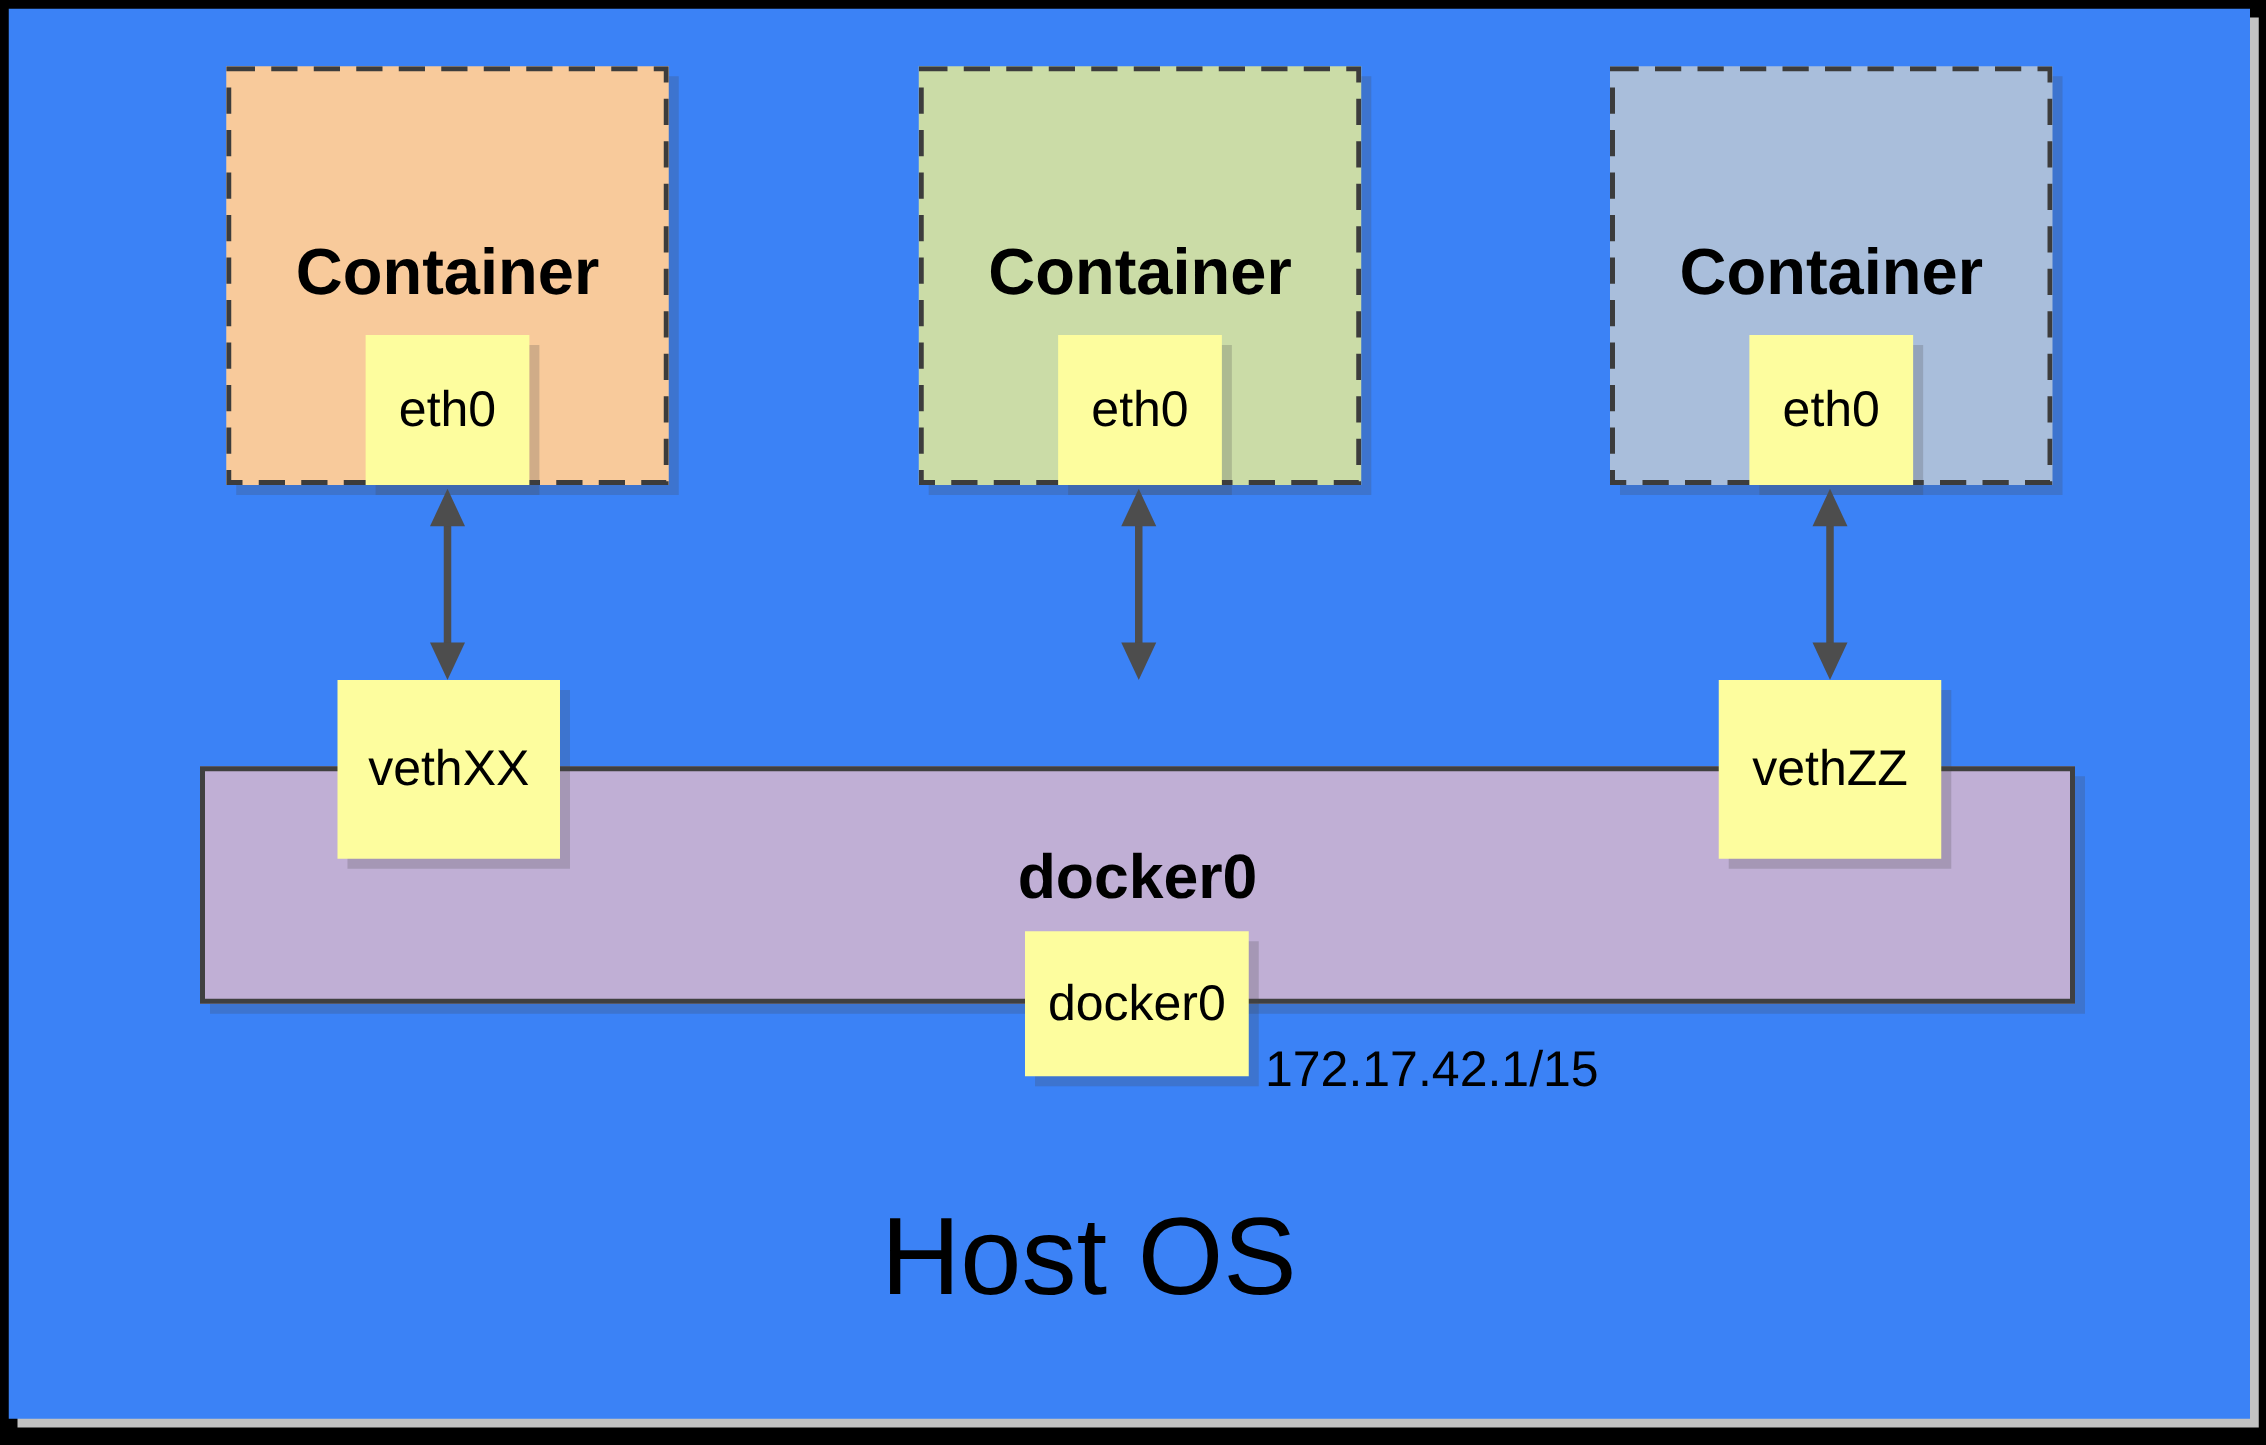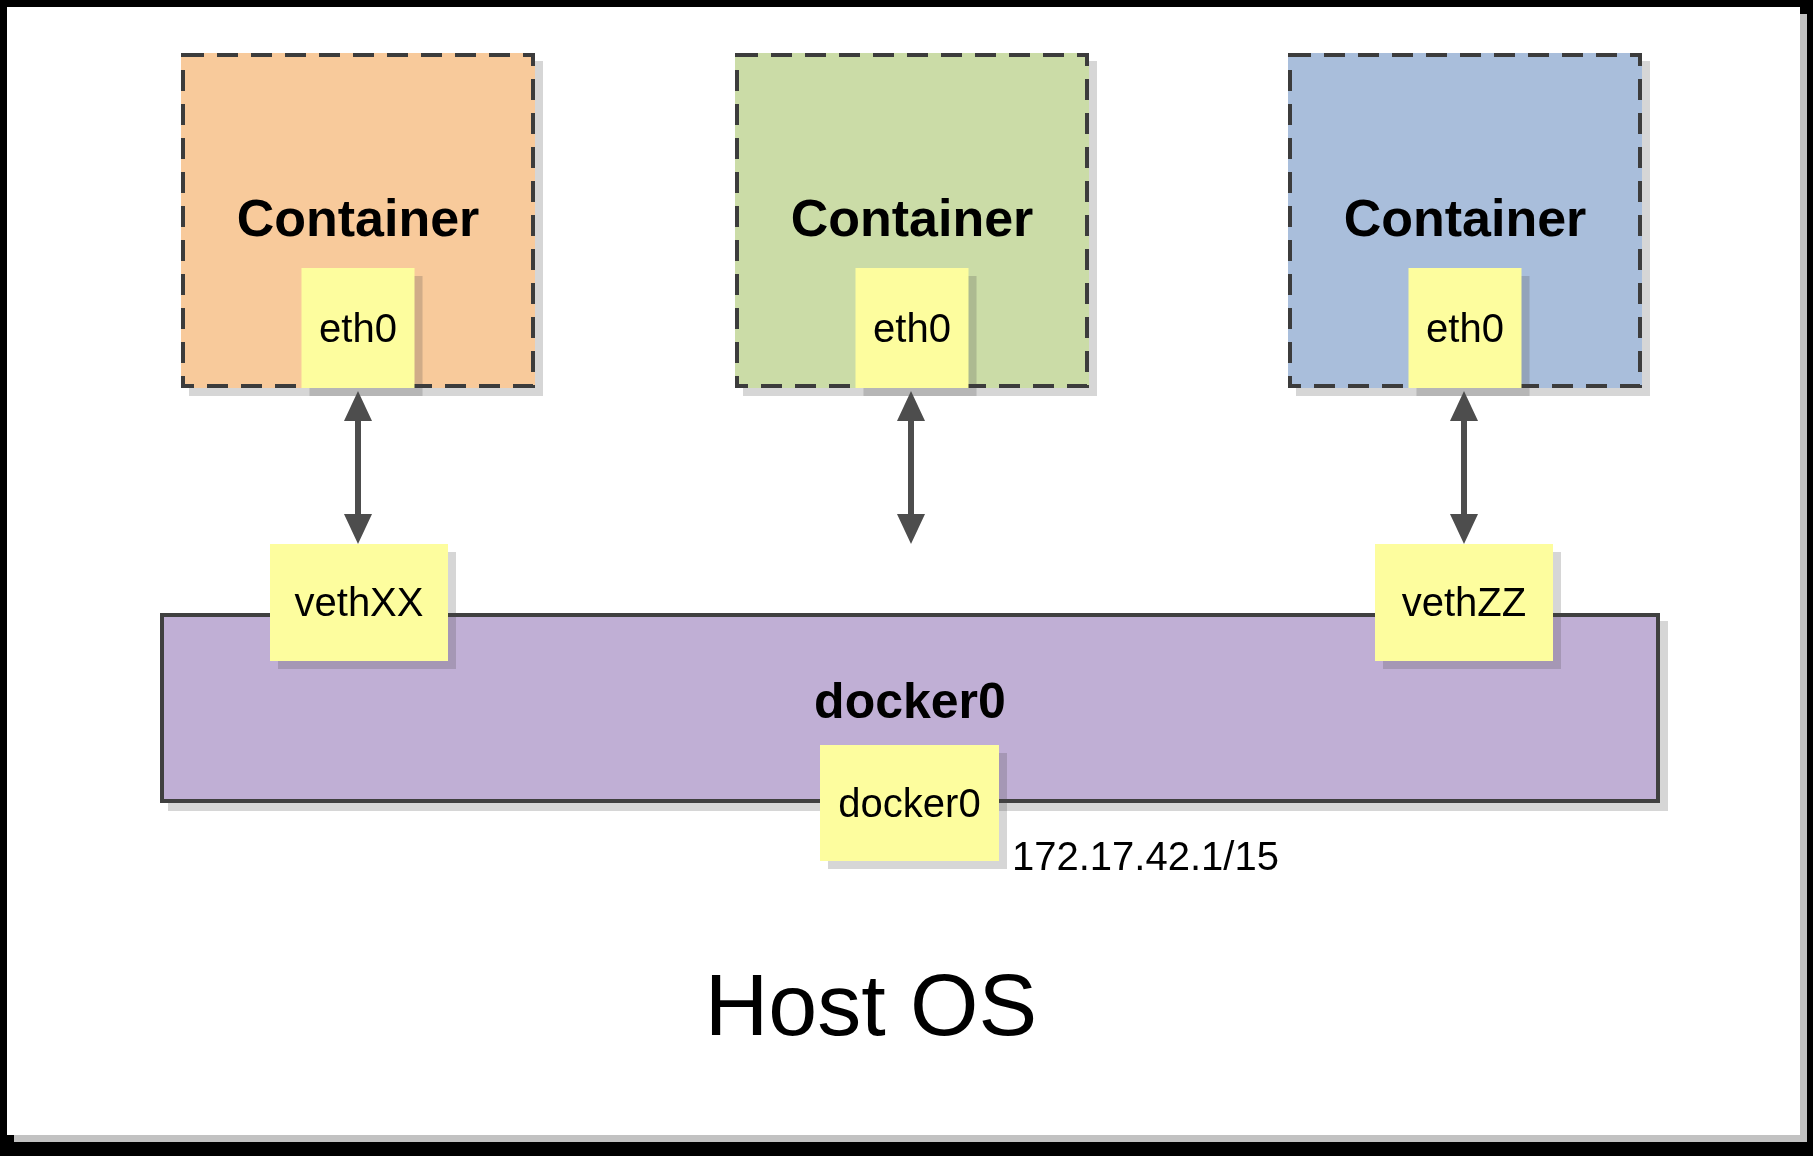--- a/index.html
+++ b/index.html
@@ -7,21 +7,21 @@
     width:1813px;height:1156px;
     background:#000000;
     position:relative;
     overflow:hidden;
     font-family:"Liberation Sans","DejaVu Sans",sans-serif;
     color:#000;
   }
   .panel{
     position:absolute;left:7px;top:7px;
     width:1793px;height:1128px;
-    background:#ffffff;
+    background:#3b82f6;
     box-shadow:7px 7px 0 #C2C2C2;
     text-decoration:underline;
   }
   .container-box{
     position:absolute;top:46px;
     width:354px;height:335px;
     box-sizing:border-box;
     box-shadow:8px 8px 0 rgba(70,70,70,.22);
   }
   #c1{left:174px}
@@ -34,27 +34,27 @@
     font-size:52px;font-weight:bold;
   }
   .node{
     position:absolute;
     display:flex;align-items:center;justify-content:center;
     font-size:40px;
     box-shadow:8px 8px 0 rgba(70,70,70,.22);
   }
   .eth-node{
     left:50%;top:215px;transform:translateX(-50%);
-    width:113px;height:120px;
+    width:131px;height:120px;
   }
   .arrow-svg{position:absolute;top:384px;width:36px;height:153px;z-index:2;}
   #a1{left:333px}
   #a2{left:886px}
   #a3{left:1439px}
-  .veth-node{top:537px;width:178px;height:117px;z-index:3;}
+  .veth-node{top:537px;width:178px;height:143px;z-index:3;}
   #v1{left:263px}
   #v2{left:815px}
   #v3{left:1368px}
   .bridge-bar{
     position:absolute;left:153px;top:606px;
     width:1500px;height:190px;
     box-sizing:border-box;
     border:4px solid #404040;
     box-shadow:8px 8px 0 rgba(70,70,70,.22);
     z-index:1;

